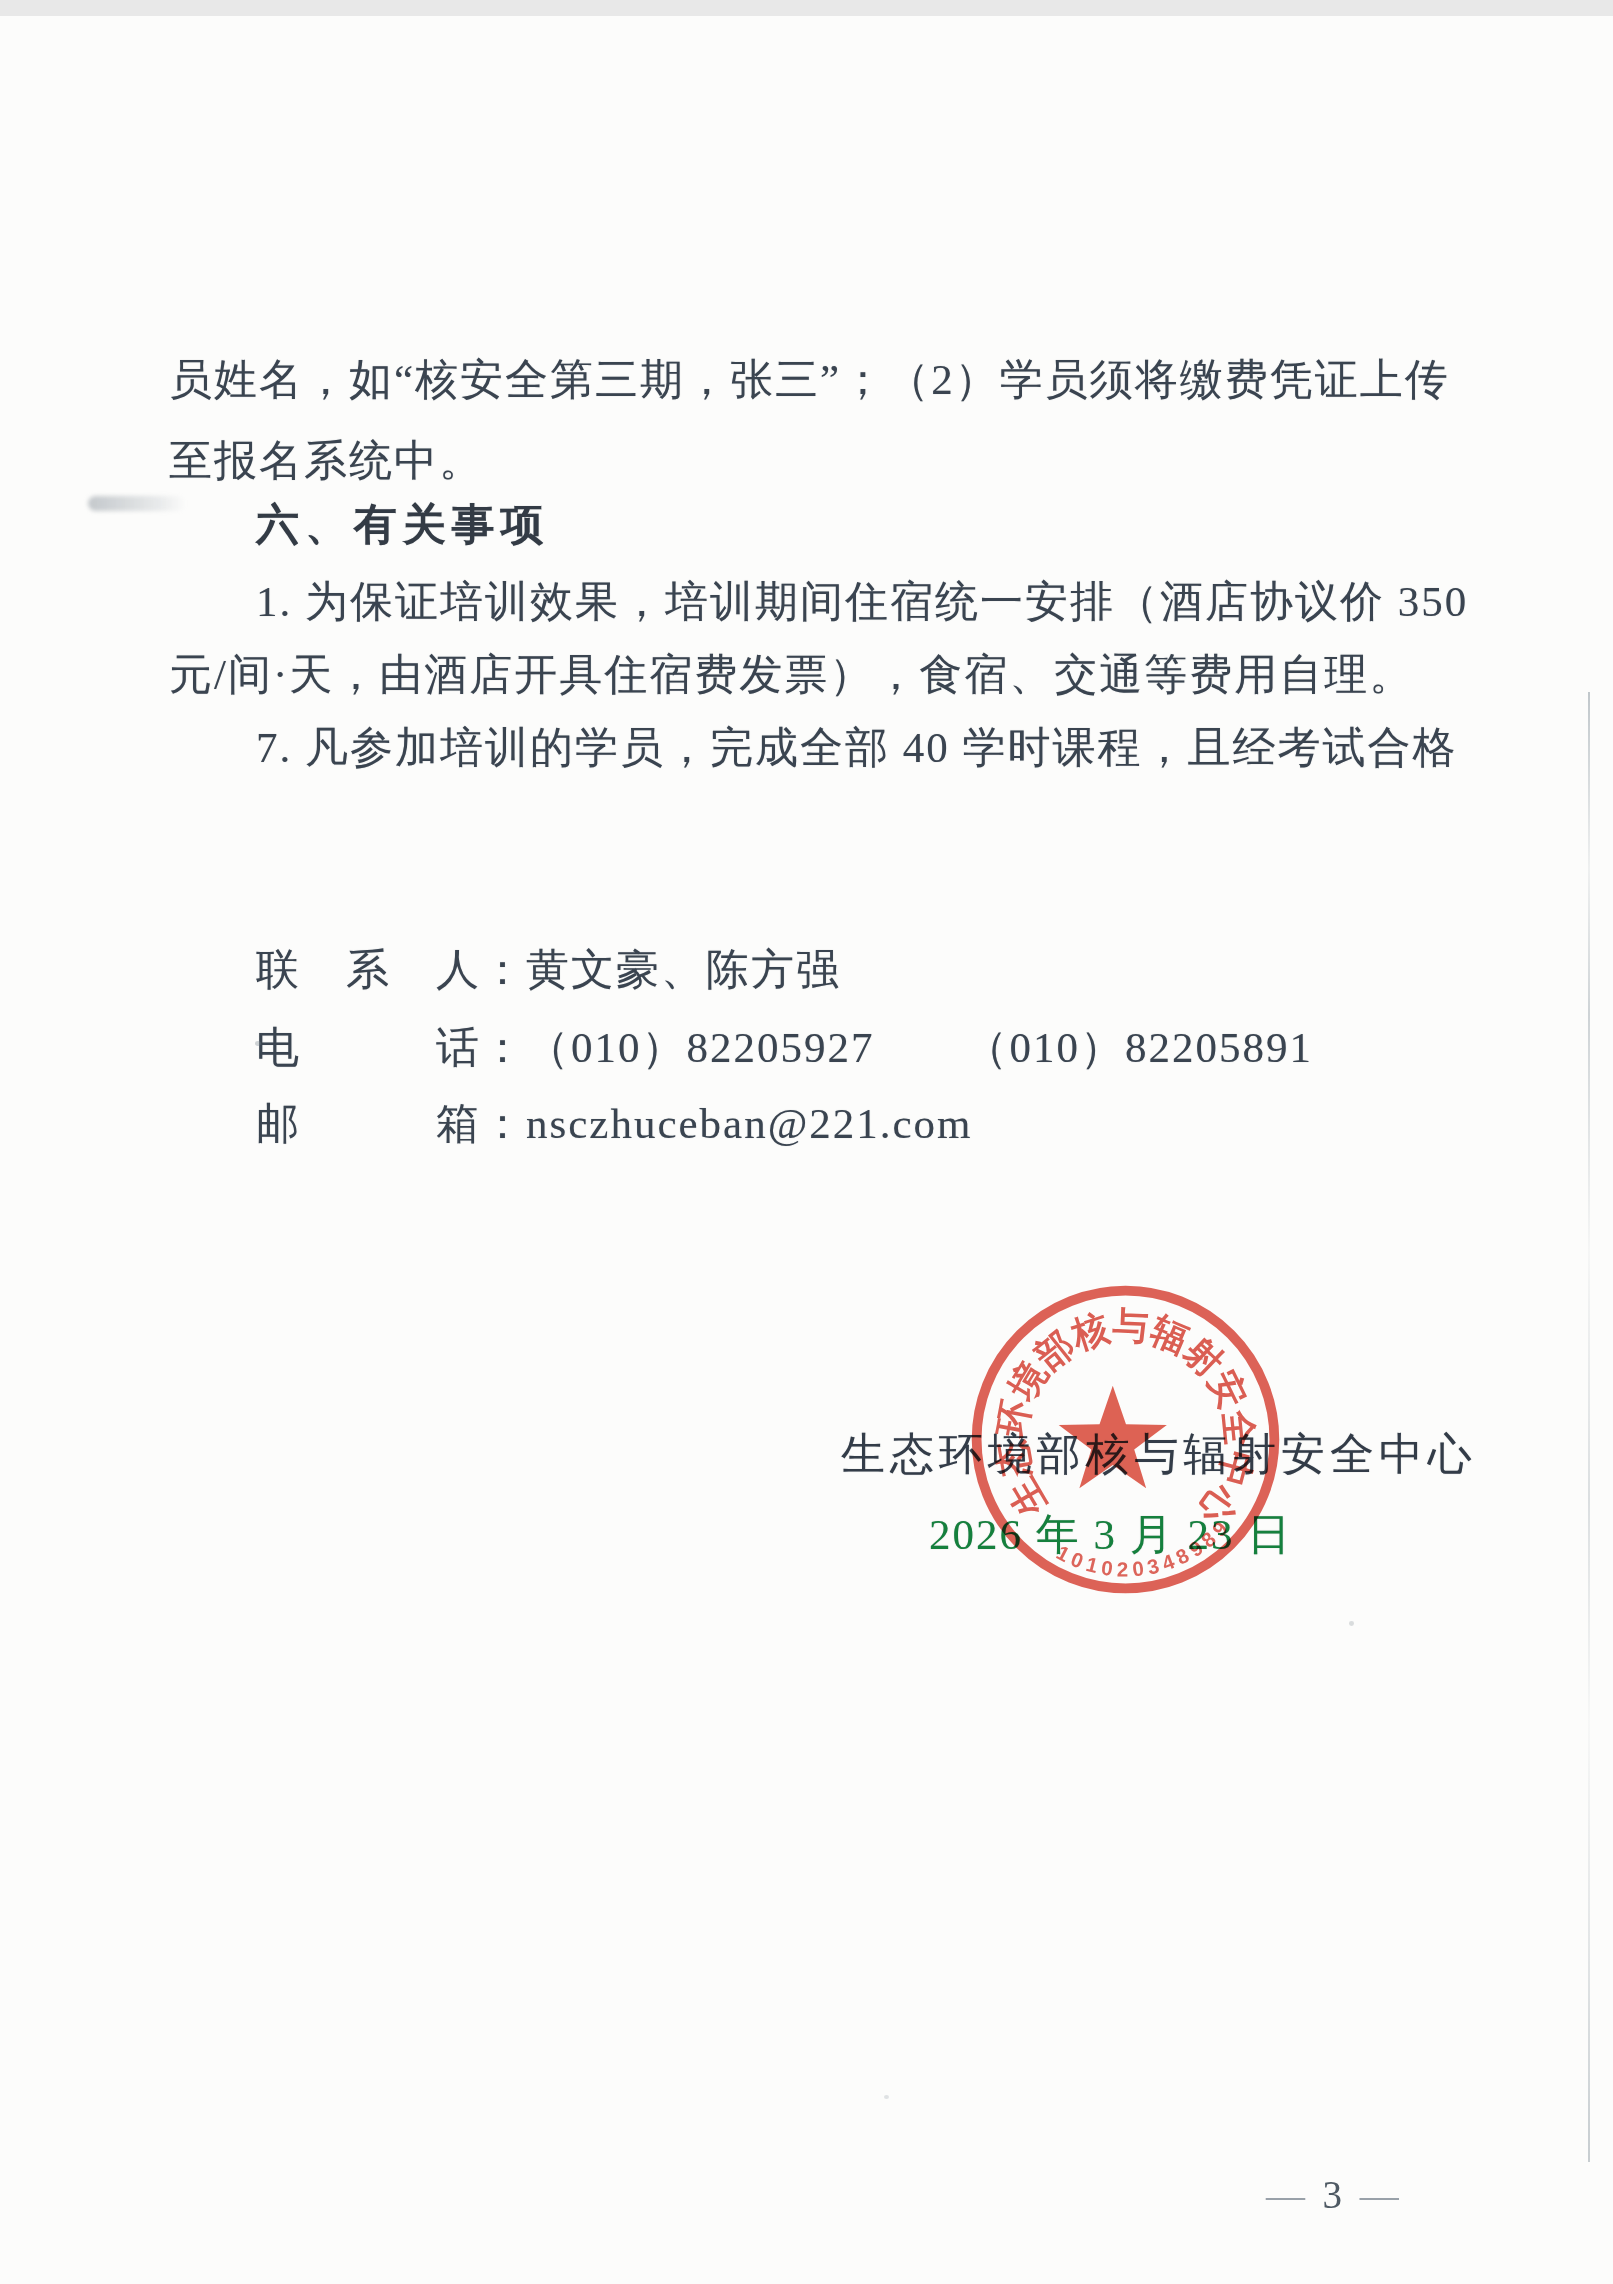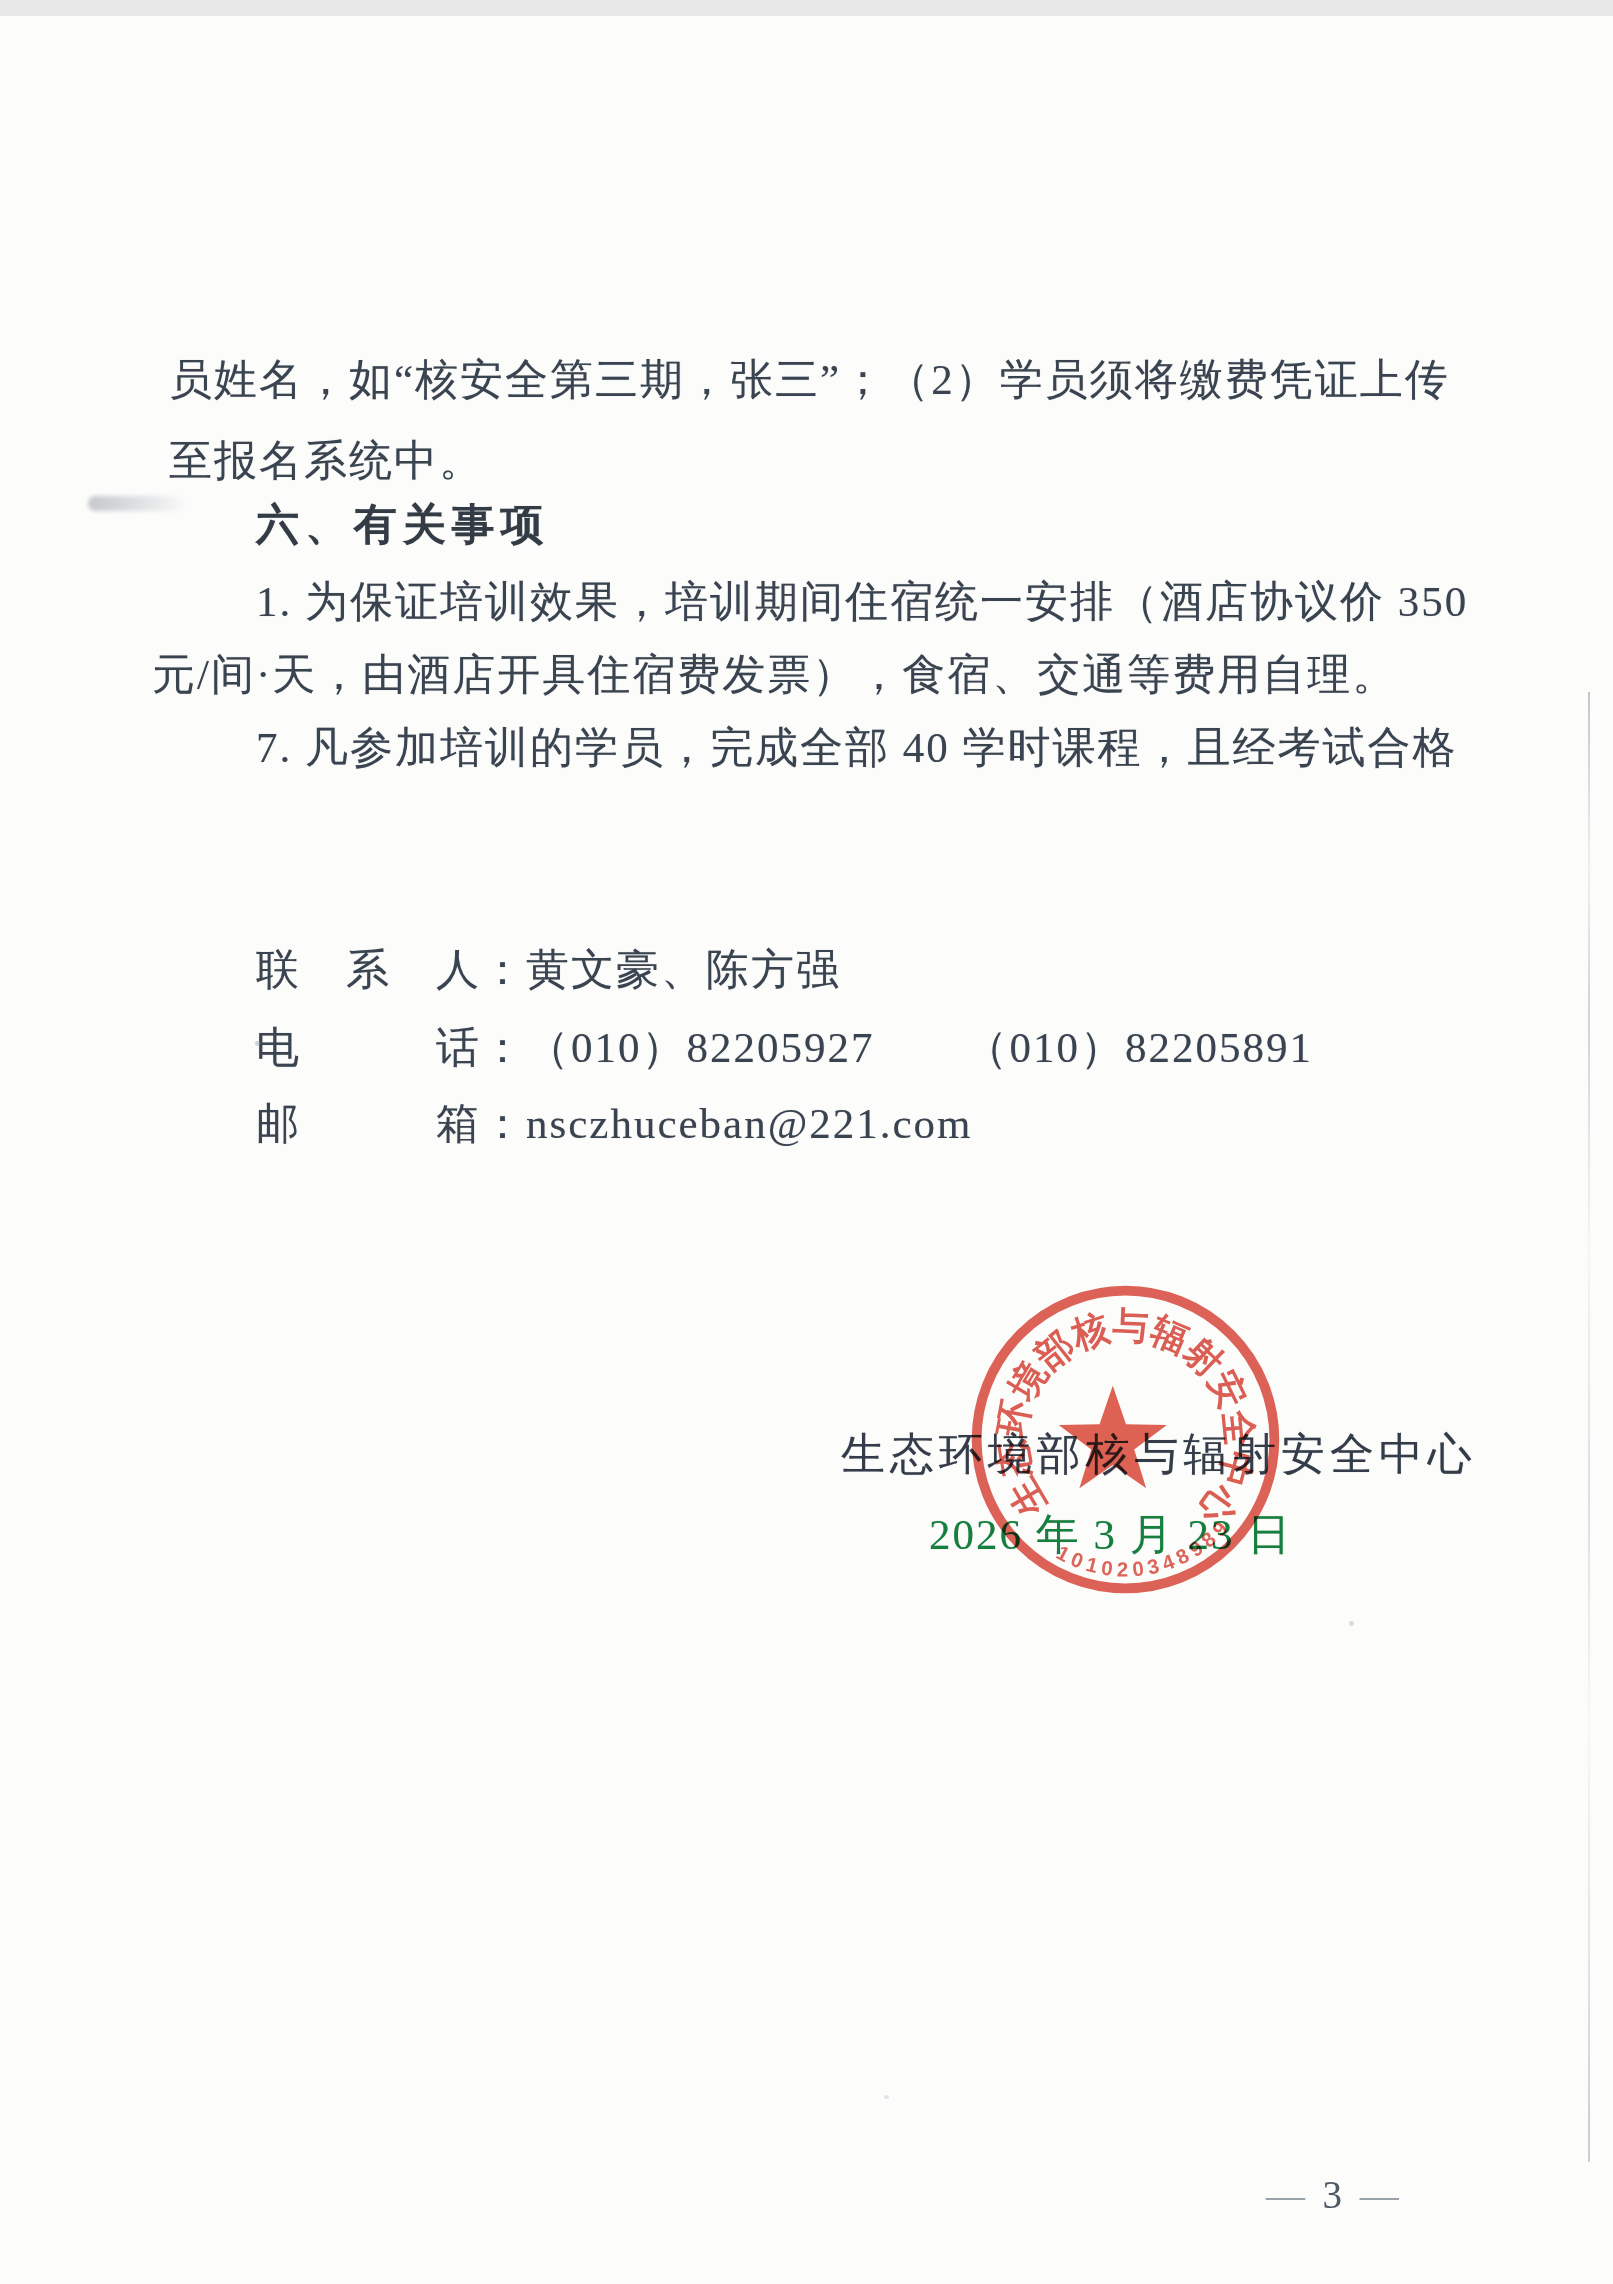--- a/index.html
+++ b/index.html
@@ -78,21 +78,21 @@
 <div class="page">
 
   <div class="line" style="left:169px;top:335px">员姓名，如“核安全第三期，张三”；（2）学员须将缴费凭证上传</div>
 
   <div class="line" style="left:169px;top:416px">至报名系统中。</div>
 
   <div class="line heading" style="left:256px;top:480px">六、有关事项</div>
 
   <div class="line" style="left:256px;top:557px">1. 为保证培训效果，培训期间住宿统一安排（酒店协议价 350</div>
 
-  <div class="line" style="left:152px;top:630px">元/间·天，由酒店开具住宿费发票），食宿、交通等费用自理。</div>
+  <div class="line" style="left:169px;top:630px">元/间·天，由酒店开具住宿费发票），食宿、交通等费用自理。</div>
 
   <div class="line" style="left:256px;top:703px">7. 凡参加培训的学员，完成全部 40 学时课程，且经考试合格</div>
 
 
   <div class="line" style="left:256px;top:925px">联　系　人：黄文豪、陈方强</div>
 
   <div class="line" style="left:256px;top:1003px">电　　　话：（010）82205927　　（010）82205891</div>
 
   <div class="line" style="left:256px;top:1079px">邮　　　箱：nsczhuceban@221.com</div>
 

